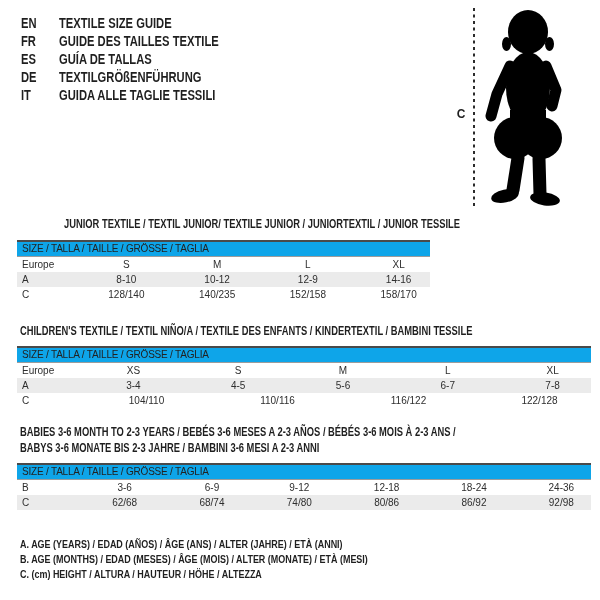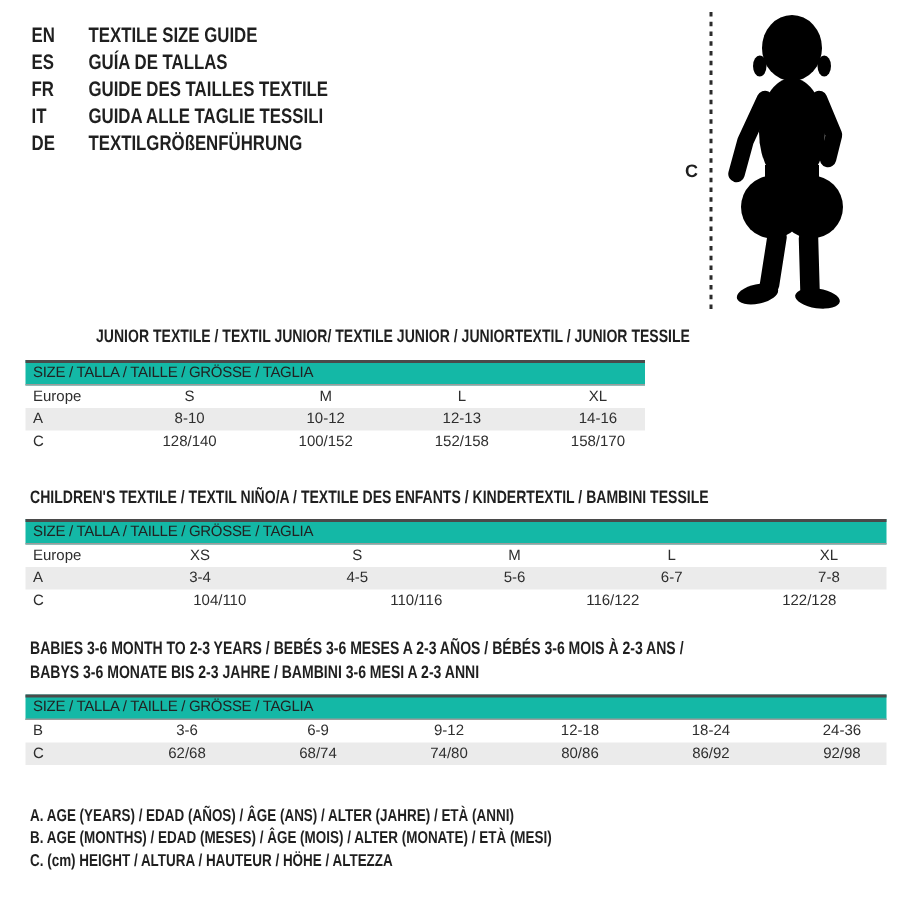--- a/index.html
+++ b/index.html
@@ -21,21 +21,21 @@
     text-align:center;font-weight:bold;font-size:12px;}
   .baby-svg{position:absolute;left:482px;top:6px;}
 
   
   .sec-title{position:absolute;left:20px;height:15px;line-height:15px;font-size:12px;font-weight:bold;}
   .tt0{top:217px;margin-left:44px;} .tt1{top:324px;} .tt2a{top:425px;text-align:right;} .tt2b{top:441px;}
 
   
   .stable{position:absolute;left:17px;}
   .t0{top:240px;width:413px;} .t1{top:346px;width:574px;} .t2{top:463px;width:574px;}
-  .thead{background:#14b8a6;border-top:2px solid #4a4a4a;border-bottom:1px solid #9c9c9c;
+  .thead{background:#0ea5e9;border-top:2px solid #4a4a4a;border-bottom:1px solid #9c9c9c;
     height:14px;line-height:14px;padding-left:5px;font-size:10px;letter-spacing:-0.2px;color:#222;}
   .trow{display:flex;height:15px;line-height:15px;font-size:10px;color:#2e2e2e;gap:28px;}
   .trow.shaded{background:#ebebeb;}
   .tlabel{width:45px;flex:0 0 45px;padding-left:5px;}
   .tcell{flex:1;text-align:center;}
 
   
   .note{position:absolute;left:20px;height:15px;line-height:15px;font-size:11.5px;font-weight:bold;}
   .n0{top:537px;} .n1{top:552px;} .n2{top:567px;}
 </style>
@@ -43,34 +43,34 @@
 <body>
 
 <div class="page">
 
   <div class="lang-block">
     <div class="lang-row">
       <span class="lang-code"><span class="condw">EN</span></span>
       <span class="lang-title"><span class="condw">TEXTILE SIZE GUIDE</span></span>
     </div>
     <div class="lang-row">
+      <span class="lang-code"><span class="condw">FR</span></span>
+      <span class="lang-title"><span class="condw">GUIDE DES TAILLES TEXTILE</span></span>
+    </div>
+    <div class="lang-row">
       <span class="lang-code"><span class="condw">ES</span></span>
       <span class="lang-title"><span class="condw">GUÍA DE TALLAS</span></span>
     </div>
     <div class="lang-row">
-      <span class="lang-code"><span class="condw">FR</span></span>
-      <span class="lang-title"><span class="condw">GUIDE DES TAILLES TEXTILE</span></span>
+      <span class="lang-code"><span class="condw">DE</span></span>
+      <span class="lang-title"><span class="condw">TEXTILGRÖßENFÜHRUNG</span></span>
     </div>
     <div class="lang-row">
       <span class="lang-code"><span class="condw">IT</span></span>
       <span class="lang-title"><span class="condw">GUIDA ALLE TAGLIE TESSILI</span></span>
-    </div>
-    <div class="lang-row">
-      <span class="lang-code"><span class="condw">DE</span></span>
-      <span class="lang-title"><span class="condw">TEXTILGRÖßENFÜHRUNG</span></span>
     </div>
   </div>
 
   <svg class="height-line" width="4" height="200" viewBox="0 0 4 200">
     <line x1="2" y1="0" x2="2" y2="200" stroke="#2b2b2b" stroke-width="2" stroke-dasharray="3 3.5"></line>
   </svg>
   <div class="height-label">C</div>
   <svg class="baby-svg" width="92" height="201" viewBox="0 0 92 201">
     <g fill="#000000" stroke="none">
       <ellipse cx="46" cy="26" rx="20" ry="22"></ellipse>
@@ -98,27 +98,27 @@
       <span class="tlabel">Europe</span>
       <span class="tcell">S</span>
       <span class="tcell">M</span>
       <span class="tcell">L</span>
       <span class="tcell">XL</span>
     </div>
     <div class="trow shaded">
       <span class="tlabel">A</span>
       <span class="tcell">8-10</span>
       <span class="tcell">10-12</span>
-      <span class="tcell">12-13</span>
+      <span class="tcell">12-9</span>
       <span class="tcell">14-16</span>
     </div>
     <div class="trow">
       <span class="tlabel">C</span>
       <span class="tcell">128/140</span>
-      <span class="tcell">100/152</span>
+      <span class="tcell">140/235</span>
       <span class="tcell">152/158</span>
       <span class="tcell">158/170</span>
     </div>
   </div>
 
   <div class="sec-title tt1">
     <span class="cond">CHILDREN'S TEXTILE / TEXTIL NIÑO/A / TEXTILE DES ENFANTS / KINDERTEXTIL / BAMBINI TESSILE</span>
   </div>
   <div class="stable t1">
     <div class="thead">SIZE / TALLA / TAILLE / GRÖSSE / TAGLIA</div>

